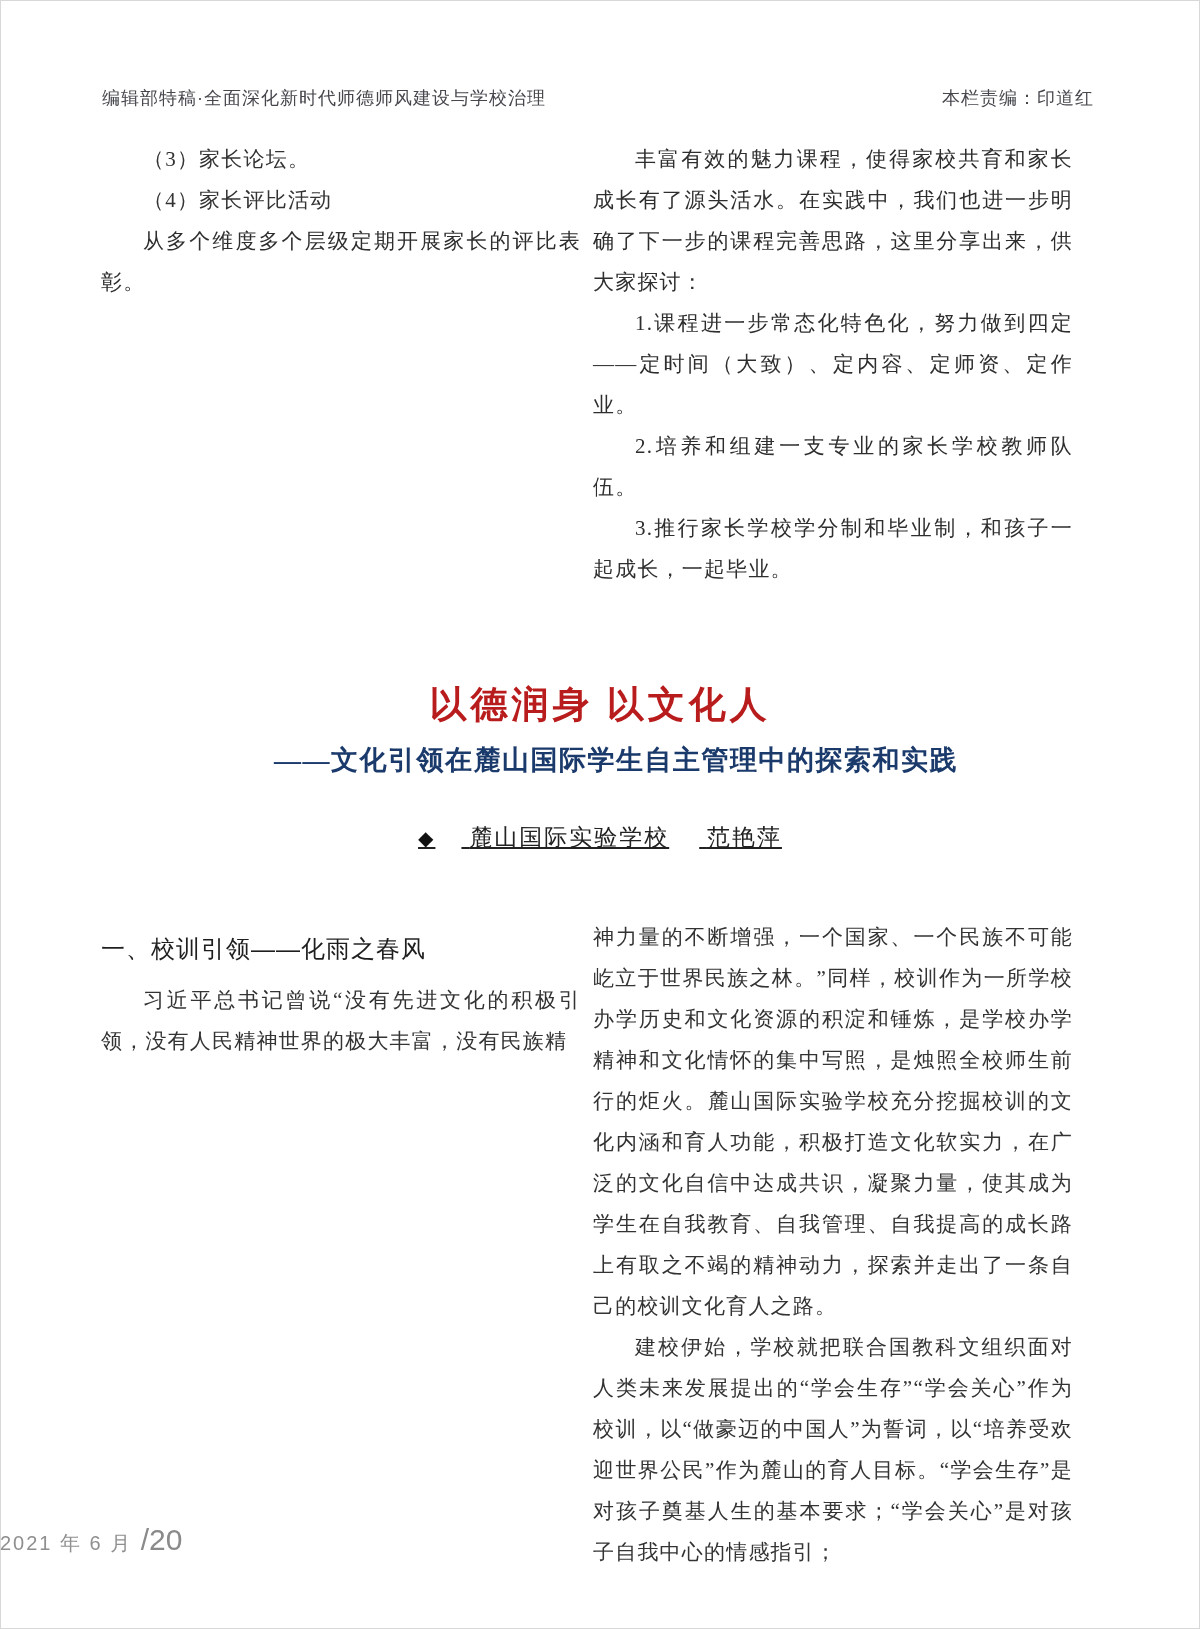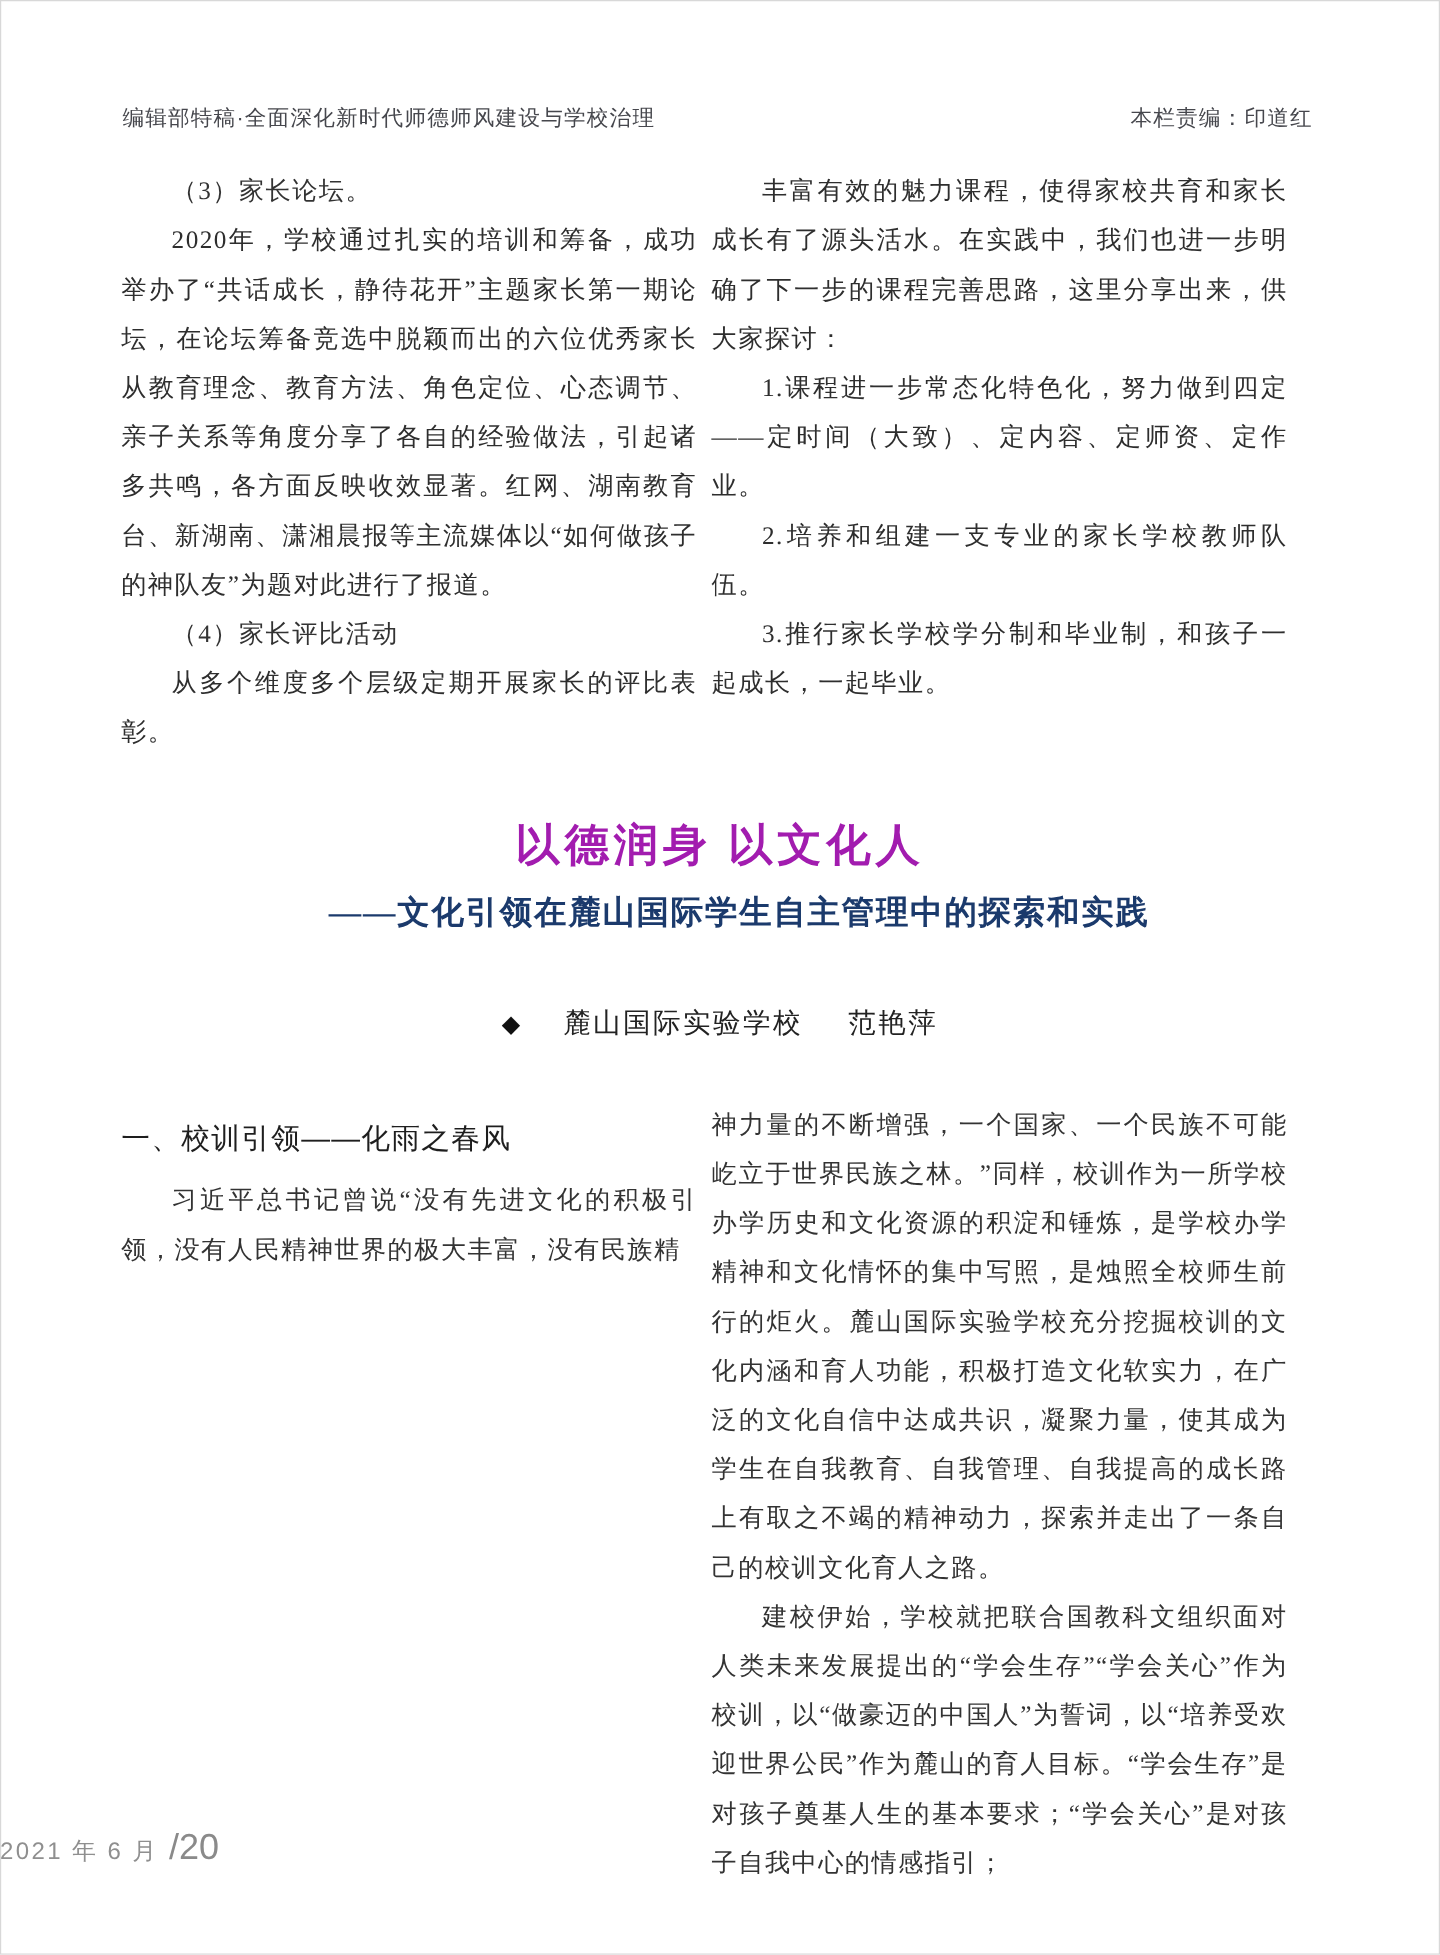--- a/index.html
+++ b/index.html
@@ -66,37 +66,38 @@
     top: 680px;
     left: 0;
     width: 1200px;
     text-align: center;
   }
   .article-title {
     margin: 0;
     font-size: 37px;
     font-weight: bold;
     letter-spacing: 4px;
-    color: #a21caf;
+    color: #b91c1c;
     font-family: "Liberation Serif", "DejaVu Serif", serif;
   }
   .article-subtitle {
     margin: 12px 0 0 0;
     font-size: 27px;
     font-weight: bold;
     letter-spacing: 1.5px;
     color: #1b3a6c;
     font-family: "Liberation Serif", "DejaVu Serif", serif;
     padding-left: 32px;
   }
   .author-line {
-    margin-top: 59px;
+    margin-top: 44px;
     font-size: 23px;
     letter-spacing: 2px;
     color: #222222;
+    text-decoration: underline;
   }
   .author-line .diamond {
     font-size: 20px;
     margin-right: 26px;
     color: #111111;
   }
   .author-line .affiliation { margin-right: 30px; }
 
   
   .section-heading {
@@ -136,21 +137,20 @@
 <div class="page">
 
   <div class="page-header">
     <span class="header-left">编辑部特稿·全面深化新时代师德师风建设与学校治理</span>
     <span class="header-right">本栏责编：印道红</span>
   </div>
 
   <div class="columns top-columns">
     <div class="col">
       <p class="kai indent">（3）家长论坛。</p>
-      <p class="song indent">2020年，学校通过扎实的培训和筹备，成功举办了“共话成长，静待花开”主题家长第一期论坛，在论坛筹备竞选中脱颖而出的六位优秀家长从教育理念、教育方法、角色定位、心态调节、亲子关系等角度分享了各自的经验做法，引起诸多共鸣，各方面反映收效显著。红网、湖南教育台、新湖南、潇湘晨报等主流媒体以“如何做孩子的神队友”为题对此进行了报道。</p>
       <p class="kai indent">（4）家长评比活动</p>
       <p class="song indent">从多个维度多个层级定期开展家长的评比表彰。</p>
     </div>
     <div class="col">
       <p class="song indent">丰富有效的魅力课程，使得家校共育和家长成长有了源头活水。在实践中，我们也进一步明确了下一步的课程完善思路，这里分享出来，供大家探讨：</p>
       <p class="song indent">1.课程进一步常态化特色化，努力做到四定——定时间（大致）、定内容、定师资、定作业。</p>
       <p class="song indent">2.培养和组建一支专业的家长学校教师队伍。</p>
       <p class="song indent">3.推行家长学校学分制和毕业制，和孩子一起成长，一起毕业。</p>
     </div>
   </div>

